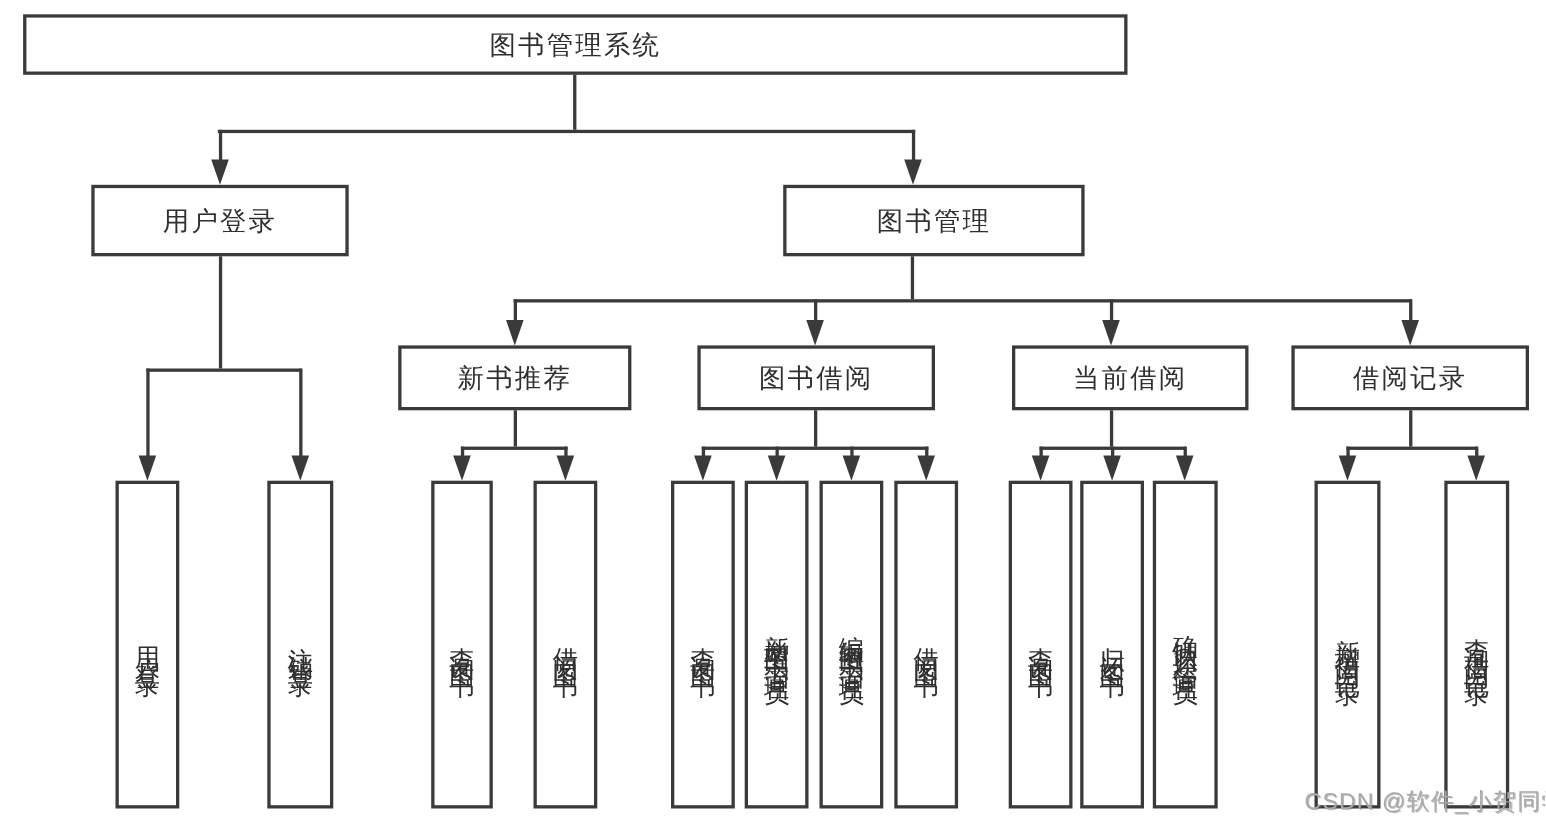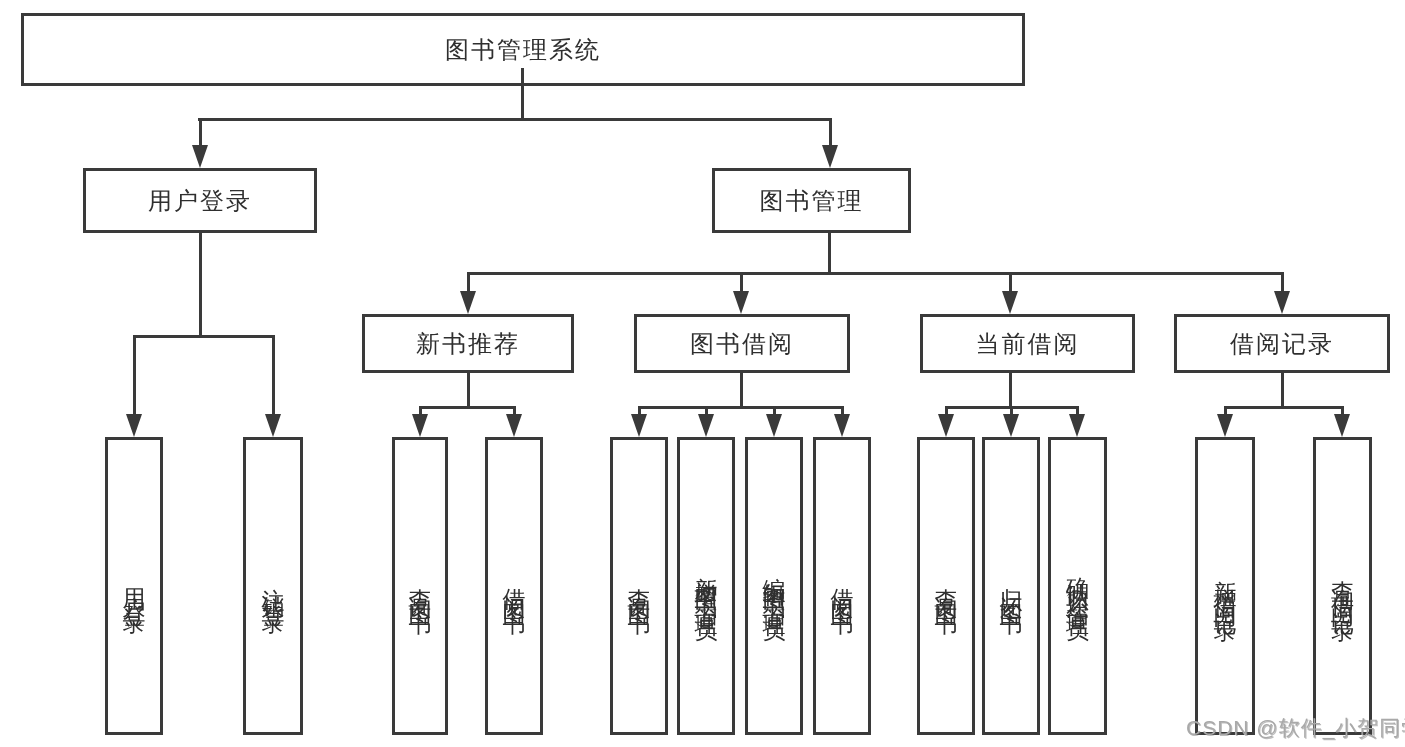--- a/index.html
+++ b/index.html
@@ -58,31 +58,31 @@
     text-shadow: 1px 1px 0 rgba(110,110,110,0.45);
     z-index: 6;
     white-space: nowrap;
   }
 </style>
 </head>
 <body>
 
 <div class="canvas">
 
-  <div class="node" style="left:21px; top:13px; width:1004px; height:73px;">图书管理系统</div>
+  <div class="node" style="left:21px; top:13px; width:1004px; height:55px;">图书管理系统</div>
 
   <div class="vline" style="left:521px; top:68px; height:50px;"></div>
   <div class="hline" style="left:198px; top:118px; width:634px;"></div>
   <div class="vline" style="left:199px; top:118px; height:29px;"></div>
   <div class="arrow" style="left:192px; top:145px;"></div>
   <div class="vline" style="left:829px; top:118px; height:29px;"></div>
   <div class="arrow" style="left:822px; top:145px;"></div>
 
   <div class="node" style="left:83px; top:168px; width:234px; height:65px;">用户登录</div>
-  <div class="node" style="left:712px; top:168px; width:199px; height:65px;">图书管理</div>
+  <div class="node" style="left:712px; top:168px; width:274px; height:65px;">图书管理</div>
 
   <div class="vline" style="left:199px; top:233px; height:102px;"></div>
   <div class="hline" style="left:133px; top:335px; width:141px;"></div>
   <div class="vline" style="left:133px; top:335px; height:81px;"></div>
   <div class="arrow" style="left:126px; top:414px;"></div>
   <div class="vline" style="left:272px; top:335px; height:81px;"></div>
   <div class="arrow" style="left:265px; top:414px;"></div>
 
   <div class="vline" style="left:828px; top:233px; height:39px;"></div>
   <div class="hline" style="left:467px; top:272px; width:816px;"></div>

